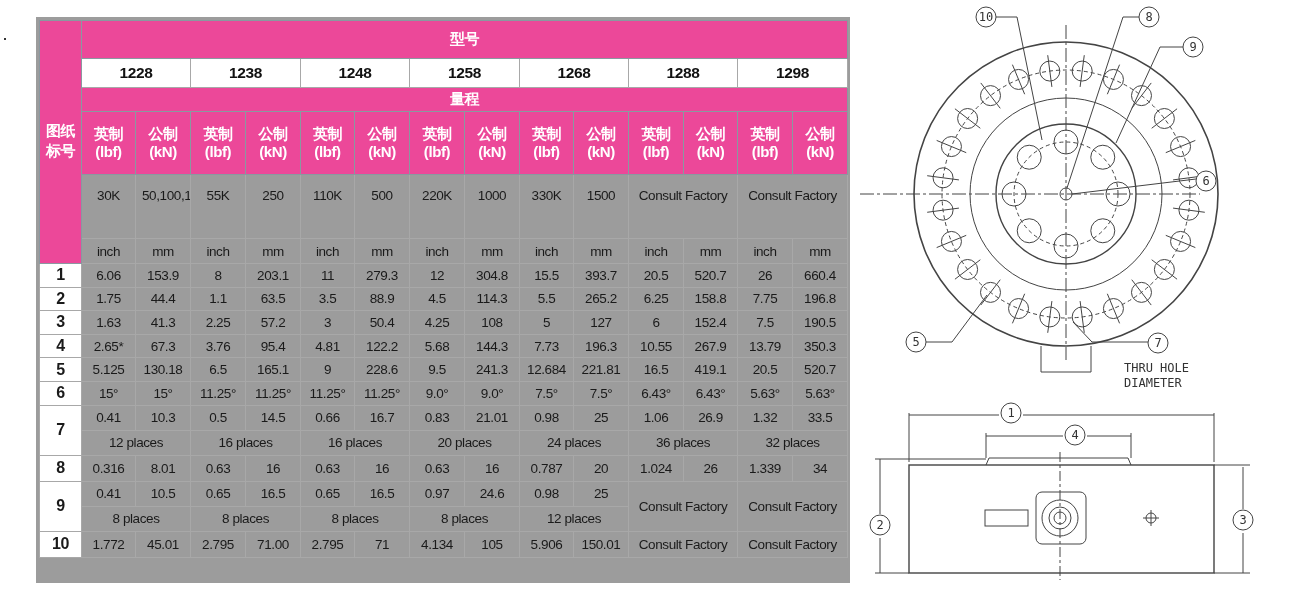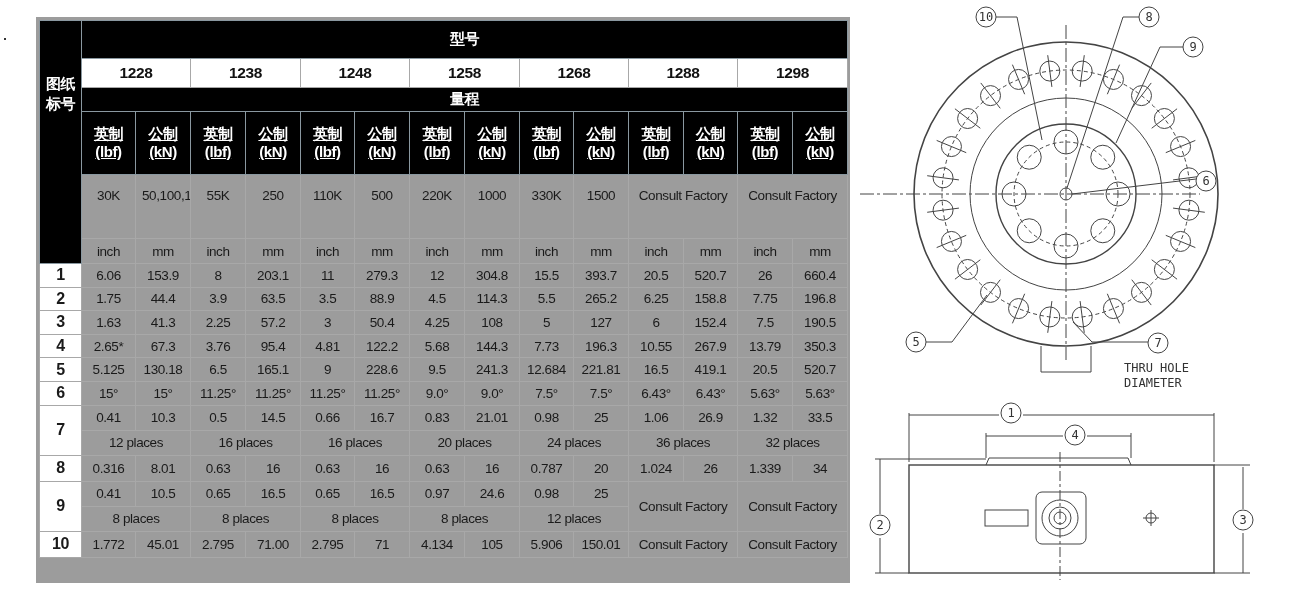--- a/index.html
+++ b/index.html
@@ -1,24 +1,24 @@
 <!DOCTYPE html>
 <html><head>
 <meta charset="utf-8">
 <style>
   html,body{margin:0;padding:0;background:#fff;}
   body{width:1295px;height:601px;position:relative;overflow:hidden;font-family:"Liberation Sans",sans-serif;}
   .dot{position:absolute;left:4px;top:38px;width:2px;height:2px;background:#333;}
   .tbl-wrap{position:absolute;left:36px;top:17px;width:814px;height:566px;background:#9c9c9c;}
   table.spec{position:absolute;left:3px;top:3px;border-collapse:collapse;table-layout:fixed;width:808px;}
   table.spec td{border:1px solid #a8a8a8;text-align:center;vertical-align:middle;padding:0;font-size:13.5px;color:#1a1a1a;font-family:"Liberation Sans",sans-serif;letter-spacing:-0.4px;overflow:hidden;white-space:nowrap;}
-  .hd{background:#000000;color:#fff !important;font-weight:bold;border-color:#8a98a0 !important;}
+  .hd{background:#ec4899;color:#fff !important;font-weight:bold;border-color:#8a98a0 !important;}
   .hd-title{font-size:15px !important;}
   .model{background:#fff;font-weight:bold;font-size:15.5px !important;color:#111 !important;}
-  .unitlbl{font-size:15px !important;line-height:18px;text-decoration:underline;}
+  .unitlbl{font-size:15px !important;line-height:18px;}
   .rowlbl{font-weight:bold;font-size:16px !important;background:#fff;}
   .cap{vertical-align:top !important;padding-top:10px !important;line-height:22px;white-space:normal !important;}
   .drawings{position:absolute;left:860px;top:0;width:435px;height:601px;}
   .drawings svg{position:absolute;left:0;top:0;}
   .dwg-text{font-family:"DejaVu Sans Mono",monospace;font-size:12px;fill:#333;}
 </style>
 </head>
 <body>
 
 <div class="dot"></div>
@@ -37,21 +37,21 @@
         <col style="width:55px">
     <col style="width:54px">
         <col style="width:55px">
         <col style="width:55px">
         <col style="width:54px">
     <col style="width:55px">
         <col style="width:55px">
   </colgroup>
   <tbody>
         <tr style="height:38px">
-    <td class="hd rowlbl-hd" rowspan="6" style="vertical-align:top;padding-top:53px;line-height:20px;white-space:normal;font-size:15px;margin-left:25px;">
+    <td class="hd rowlbl-hd" rowspan="6" style="vertical-align:top;padding-top:100px;line-height:20px;white-space:normal;font-size:15px;margin-left:25px;">
       <span>图纸标号</span>
     </td>
     <td class="hd hd-title" colspan="14">型号</td>
   </tr>
   <tr style="height:29px">
     <td class="model" colspan="2">1228</td>
     <td class="model" colspan="2">1238</td>
     <td class="model" colspan="2">1248</td>
     <td class="model" colspan="2">1258</td>
     <td class="model" colspan="2">1268</td>
@@ -123,21 +123,21 @@
           <td>393.7</td>
           <td>20.5</td>
           <td>520.7</td>
           <td>26</td>
           <td>660.4</td>
         </tr>
         <tr style="height:23.6px">
           <td class="rowlbl">2</td>
           <td>1.75</td>
           <td>44.4</td>
-          <td>3.9</td>
+          <td>1.1</td>
           <td>63.5</td>
           <td>3.5</td>
           <td>88.9</td>
           <td>4.5</td>
           <td>114.3</td>
           <td>5.5</td>
           <td>265.2</td>
           <td>6.25</td>
           <td>158.8</td>
           <td>7.75</td>

